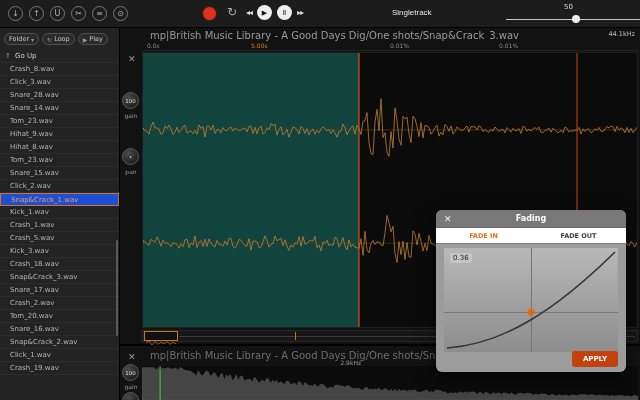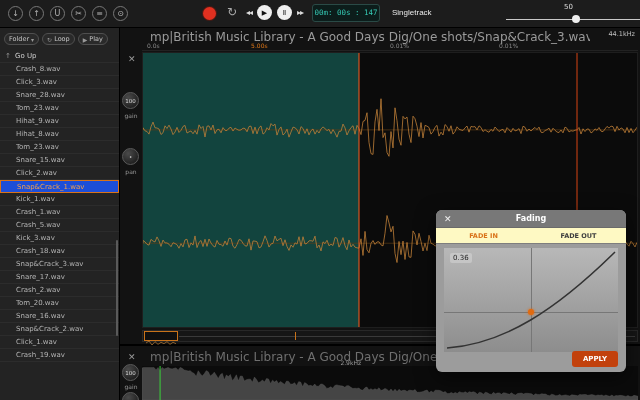--- a/index.html
+++ b/index.html
@@ -22,32 +22,32 @@
   .slider-value { position:absolute; left:58px; top:3px; color:#ddd; font-size:7px; }
   .slider-track { position:absolute; left:0; right:3px; top:19px; height:1px; background:#c8c8c8; }
   .slider-knob { position:absolute; left:66px; top:15px; width:8px; height:8px; border-radius:50%; background:#eee; }
 
   
   .sidebar { position:absolute; left:0; top:28px; width:120px; bottom:0; background:#232323; border-right:1px solid #000; z-index:2; }
   .sb-header { position:absolute; left:0; top:0; width:120px; height:22px; display:flex; align-items:center; gap:3px; padding-left:4px; }
   .sb-pill { border:1px solid #4f4f4f; border-radius:8px; color:#c5c5c5; font-size:6.5px; padding:1px 4px; display:flex; align-items:center; gap:2px; white-space:nowrap; background:#2a2a2a; }
   .sb-pill .pico { font-size:6px; color:#999; }
   .file-list { position:absolute; left:0; top:22px; right:0; bottom:0; overflow:hidden; }
-  .file-row, .go-up-row { height:13px; line-height:13px; padding-left:16px; font-size:7px; color:#b5b5b5; border-bottom:1px solid #2c2c2c; white-space:nowrap; overflow:hidden; position:relative; }
+  .file-row, .go-up-row { height:13px; line-height:13px; padding-left:10px; font-size:7px; color:#b5b5b5; border-bottom:1px solid #2c2c2c; white-space:nowrap; overflow:hidden; position:relative; }
   .go-up-row { padding-left:15px; color:#cfcfcf; }
   .go-up-arrow { position:absolute; left:5px; top:0; font-size:7px; color:#999; }
   .file-row.selected { border:1px solid #d9731a; background:#1d4ed8; color:#f0a050; }
   .sb-scrollbar { position:absolute; right:1px; top:212px; width:2px; height:96px; background:#5a5a5a; border-radius:1px; }
 
   
   .main { position:absolute; left:120px; top:28px; right:0; bottom:0; background:#121212; }
   .track { position:absolute; left:0; right:0; }
   .main-track { top:0; height:318px; border-bottom:2px solid #000; }
   .bottom-track { top:320px; bottom:0; }
-  .track-title { position:absolute; top:2px; left:30px; right:50px; text-align:center; font-size:12px; color:#9a9a9a; white-space:nowrap; overflow:hidden; }
+  .track-title { position:absolute; top:2px; left:30px; right:50px; font-size:10px; color:#9a9a9a; white-space:nowrap; overflow:hidden; }
   .bottom-track .track-title { color:#6f6f6f; }
   .sample-rate { position:absolute; top:2px; right:5px; font-size:6.5px; color:#c0c0c0; }
   .time-ruler { position:absolute; top:13px; left:22px; right:2px; height:10px; border-bottom:1px solid #222; }
   .ruler-label { position:absolute; top:1px; font-size:6px; }
   .freq-ruler { position:absolute; top:11px; left:22px; right:2px; height:8px; }
   .freq-label { position:absolute; left:40%; top:0; font-size:6px; color:#9a9a9a; }
   .close-btn { position:absolute; left:8px; color:#999; font-size:9px; cursor:default; }
   .main-track .close-btn { top:26px; }
   .bottom-track .close-btn { top:4px; }
 
@@ -62,21 +62,21 @@
   .ov-line { position:absolute; left:36px; right:2px; top:50%; height:1px; background:#3a3a3a; }
   .ov-tick { position:absolute; left:152px; top:1px; bottom:1px; width:1px; background:#c9731a; }
 
   .spec-wrap { position:absolute; left:22px; top:18px; right:2px; bottom:0; background:#0b0b0b; }
 
   
   .dialog { position:absolute; left:436px; top:210px; width:190px; height:162px; border-radius:6px; overflow:hidden; background:#9c9c9c; box-shadow:0 6px 20px rgba(0,0,0,0.55); z-index:5; }
   .dlg-header { position:relative; height:18px; background:#787878; border-bottom:1px solid #6a6a6a; }
   .dlg-close { position:absolute; left:8px; top:4px; color:#f0f0f0; font-size:9px; }
   .dlg-title { display:block; text-align:center; color:#fff; font-size:8px; line-height:18px; font-weight:bold; }
-  .dlg-tabs { display:flex; height:16px; background:#fef9c3; border-bottom:1px solid #7e7e7e; }
+  .dlg-tabs { display:flex; height:16px; background:#ffffff; border-bottom:1px solid #7e7e7e; }
   .dlg-tab { flex:1; text-align:center; font-size:6.5px; font-weight:bold; line-height:16px; color:#3f3f3f; }
   .dlg-tab.active { color:#d9731a; }
   .dlg-graph { position:absolute; left:8px; right:8px; top:38px; height:104px; background:linear-gradient(180deg,#b8b8b8,#8d8d8d); }
   .dlg-value { position:absolute; left:6px; top:5px; font-size:7px; color:#1e1e1e; background:rgba(255,255,255,0.25); padding:1px 3px; border-radius:2px; }
   .cross-v { position:absolute; left:50%; top:0; bottom:0; width:1px; background:#777; }
   .cross-h { position:absolute; top:62%; left:0; right:0; height:1px; background:#777; }
   .curve-dot { position:absolute; left:50%; top:62%; width:6px; height:6px; margin:-3px 0 0 -3px; border-radius:50%; background:#e06a10; box-shadow:0 0 3px #e06a10; }
   .dlg-graph svg { position:absolute; left:0; top:0; width:100%; height:100%; }
   .dlg-apply { position:absolute; right:8px; bottom:5px; background:#c2410c; color:#fff; font-size:7px; font-weight:bold; border:none; border-radius:3px; padding:4px 11px; font-family:"DejaVu Sans", sans-serif; }
 </style>
@@ -95,21 +95,20 @@
         <span class="tb-icon">⊙</span>
       </div>
     <div class="record-btn"></div>
     <span class="loop-btn">↻</span>
     <div class="transport">
       <span class="tp-text">◂◂</span>
       <span class="tp-circle">▶</span>
       <span class="tp-circle">Ⅱ</span>
       <span class="tp-text">▸▸</span>
     </div>
-    <div class="time-display">00m: 00s : 147</div>
     <button class="singletrack">Singletrack</button>
     <div class="slider-wrap">
       <span class="slider-value">50</span>
       <div class="slider-track"></div>
       <div class="slider-knob"></div>
     </div>
   </header>
 
   <aside class="sidebar">
     <div class="sb-header">
@@ -128,20 +127,21 @@
     </div>
     <div class="file-list">
       <div class="go-up-row">
         <span class="go-up-arrow">↑</span>
         <span>Go Up</span>
       </div>
       <div id="file-rows">
           <div class="file-row">Crash_8.wav</div>
           <div class="file-row">Click_3.wav</div>
           <div class="file-row">Snare_28.wav</div>
+          <div class="file-row">Snare_14.wav</div>
           <div class="file-row">Tom_23.wav</div>
           <div class="file-row">Hihat_9.wav</div>
           <div class="file-row">Hihat_8.wav</div>
           <div class="file-row">Tom_23.wav</div>
           <div class="file-row">Snare_15.wav</div>
           <div class="file-row">Click_2.wav</div>
           <div class="file-row selected">Snap&amp;Crack_1.wav</div>
           <div class="file-row">Kick_1.wav</div>
           <div class="file-row">Crash_1.wav</div>
           <div class="file-row">Crash_5.wav</div>

